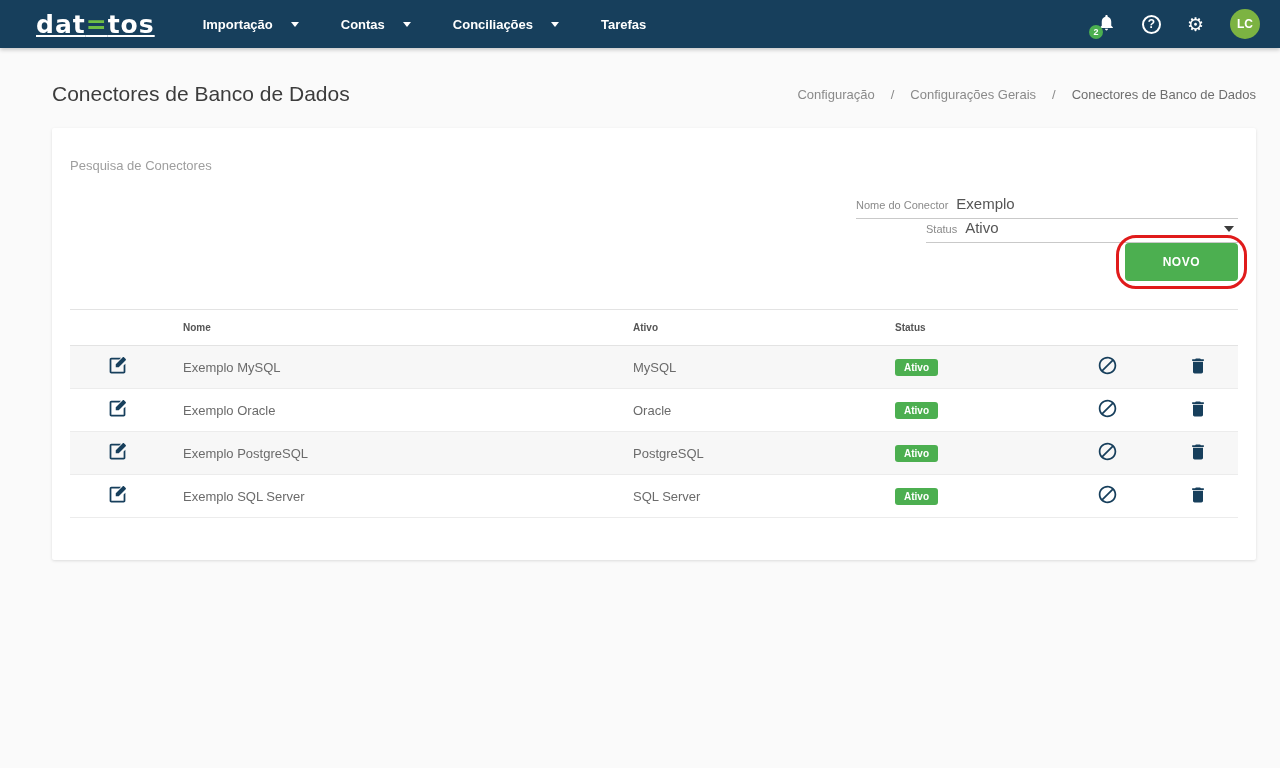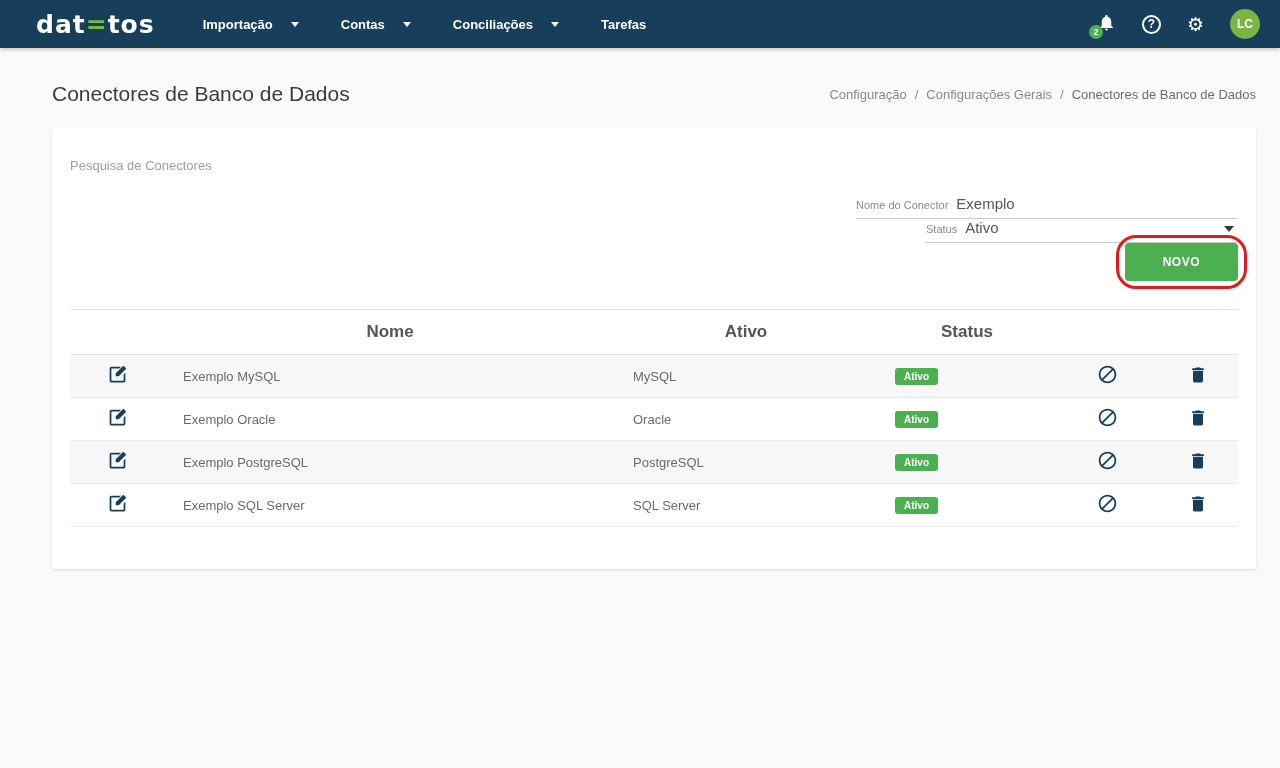--- a/index.html
+++ b/index.html
@@ -20,20 +20,21 @@
     box-shadow: 0 2px 4px rgba(0,0,0,.2);
   }
   .logo {
     font-family: "DejaVu Sans", sans-serif;
     font-weight: bold;
     font-size: 25px;
     color: #ffffff;
     letter-spacing: 1px;
     margin-right: 48px;
     cursor: pointer;
+    text-decoration: underline;
   }
   .logo .eq { color: #6fbe44; font-weight: bold; }
   .nav-items { display: flex; align-items: center; gap: 42px; }
   .nav-item {
     color: #ffffff;
     font-size: 13px;
     font-weight: 600;
     display: flex;
     align-items: center;
     gap: 18px;
@@ -82,21 +83,21 @@
   }
 
   
   .page-header {
     display: flex;
     align-items: center;
     justify-content: space-between;
     padding: 34px 24px 0 52px;
   }
   .page-title { font-size: 21px; color: #3c3c3c; font-weight: 500; }
-  .breadcrumb { font-size: 13px; color: #8a8a8a; display: flex; gap: 8px; align-items: center; }
+  .breadcrumb { font-size: 13px; color: #8a8a8a; display: flex; gap: 16px; align-items: center; }
   .breadcrumb .crumb { cursor: pointer; }
   .breadcrumb .crumb.last { color: #6e6e6e; }
 
   
   .card {
     background: #fff;
     margin: 22px 24px 0 52px;
     width: 1204px;
     border-radius: 2px;
     box-shadow: 0 1px 3px rgba(0,0,0,.12);
@@ -155,24 +156,24 @@
     position: absolute;
     top: -8px; left: -9px; right: -9px; bottom: -8px;
     border: 3px solid #e01b1b;
     border-radius: 20px;
     pointer-events: none;
   }
 
   
   table { border-collapse: collapse; width: 1168px; table-layout: fixed; }
   thead th {
-    font-size: 17px;
+    font-size: 10px;
     color: #555;
     font-weight: bold;
-    text-align: center;
+    text-align: left;
     padding: 12px 18px;
     border-top: 1px solid #e3e3e3;
     border-bottom: 1px solid #e3e3e3;
   }
   tbody td {
     font-size: 13px;
     color: #6b6b6b;
     padding: 9px 18px;
     border-bottom: 1px solid #ececec;
     height: 38px;

